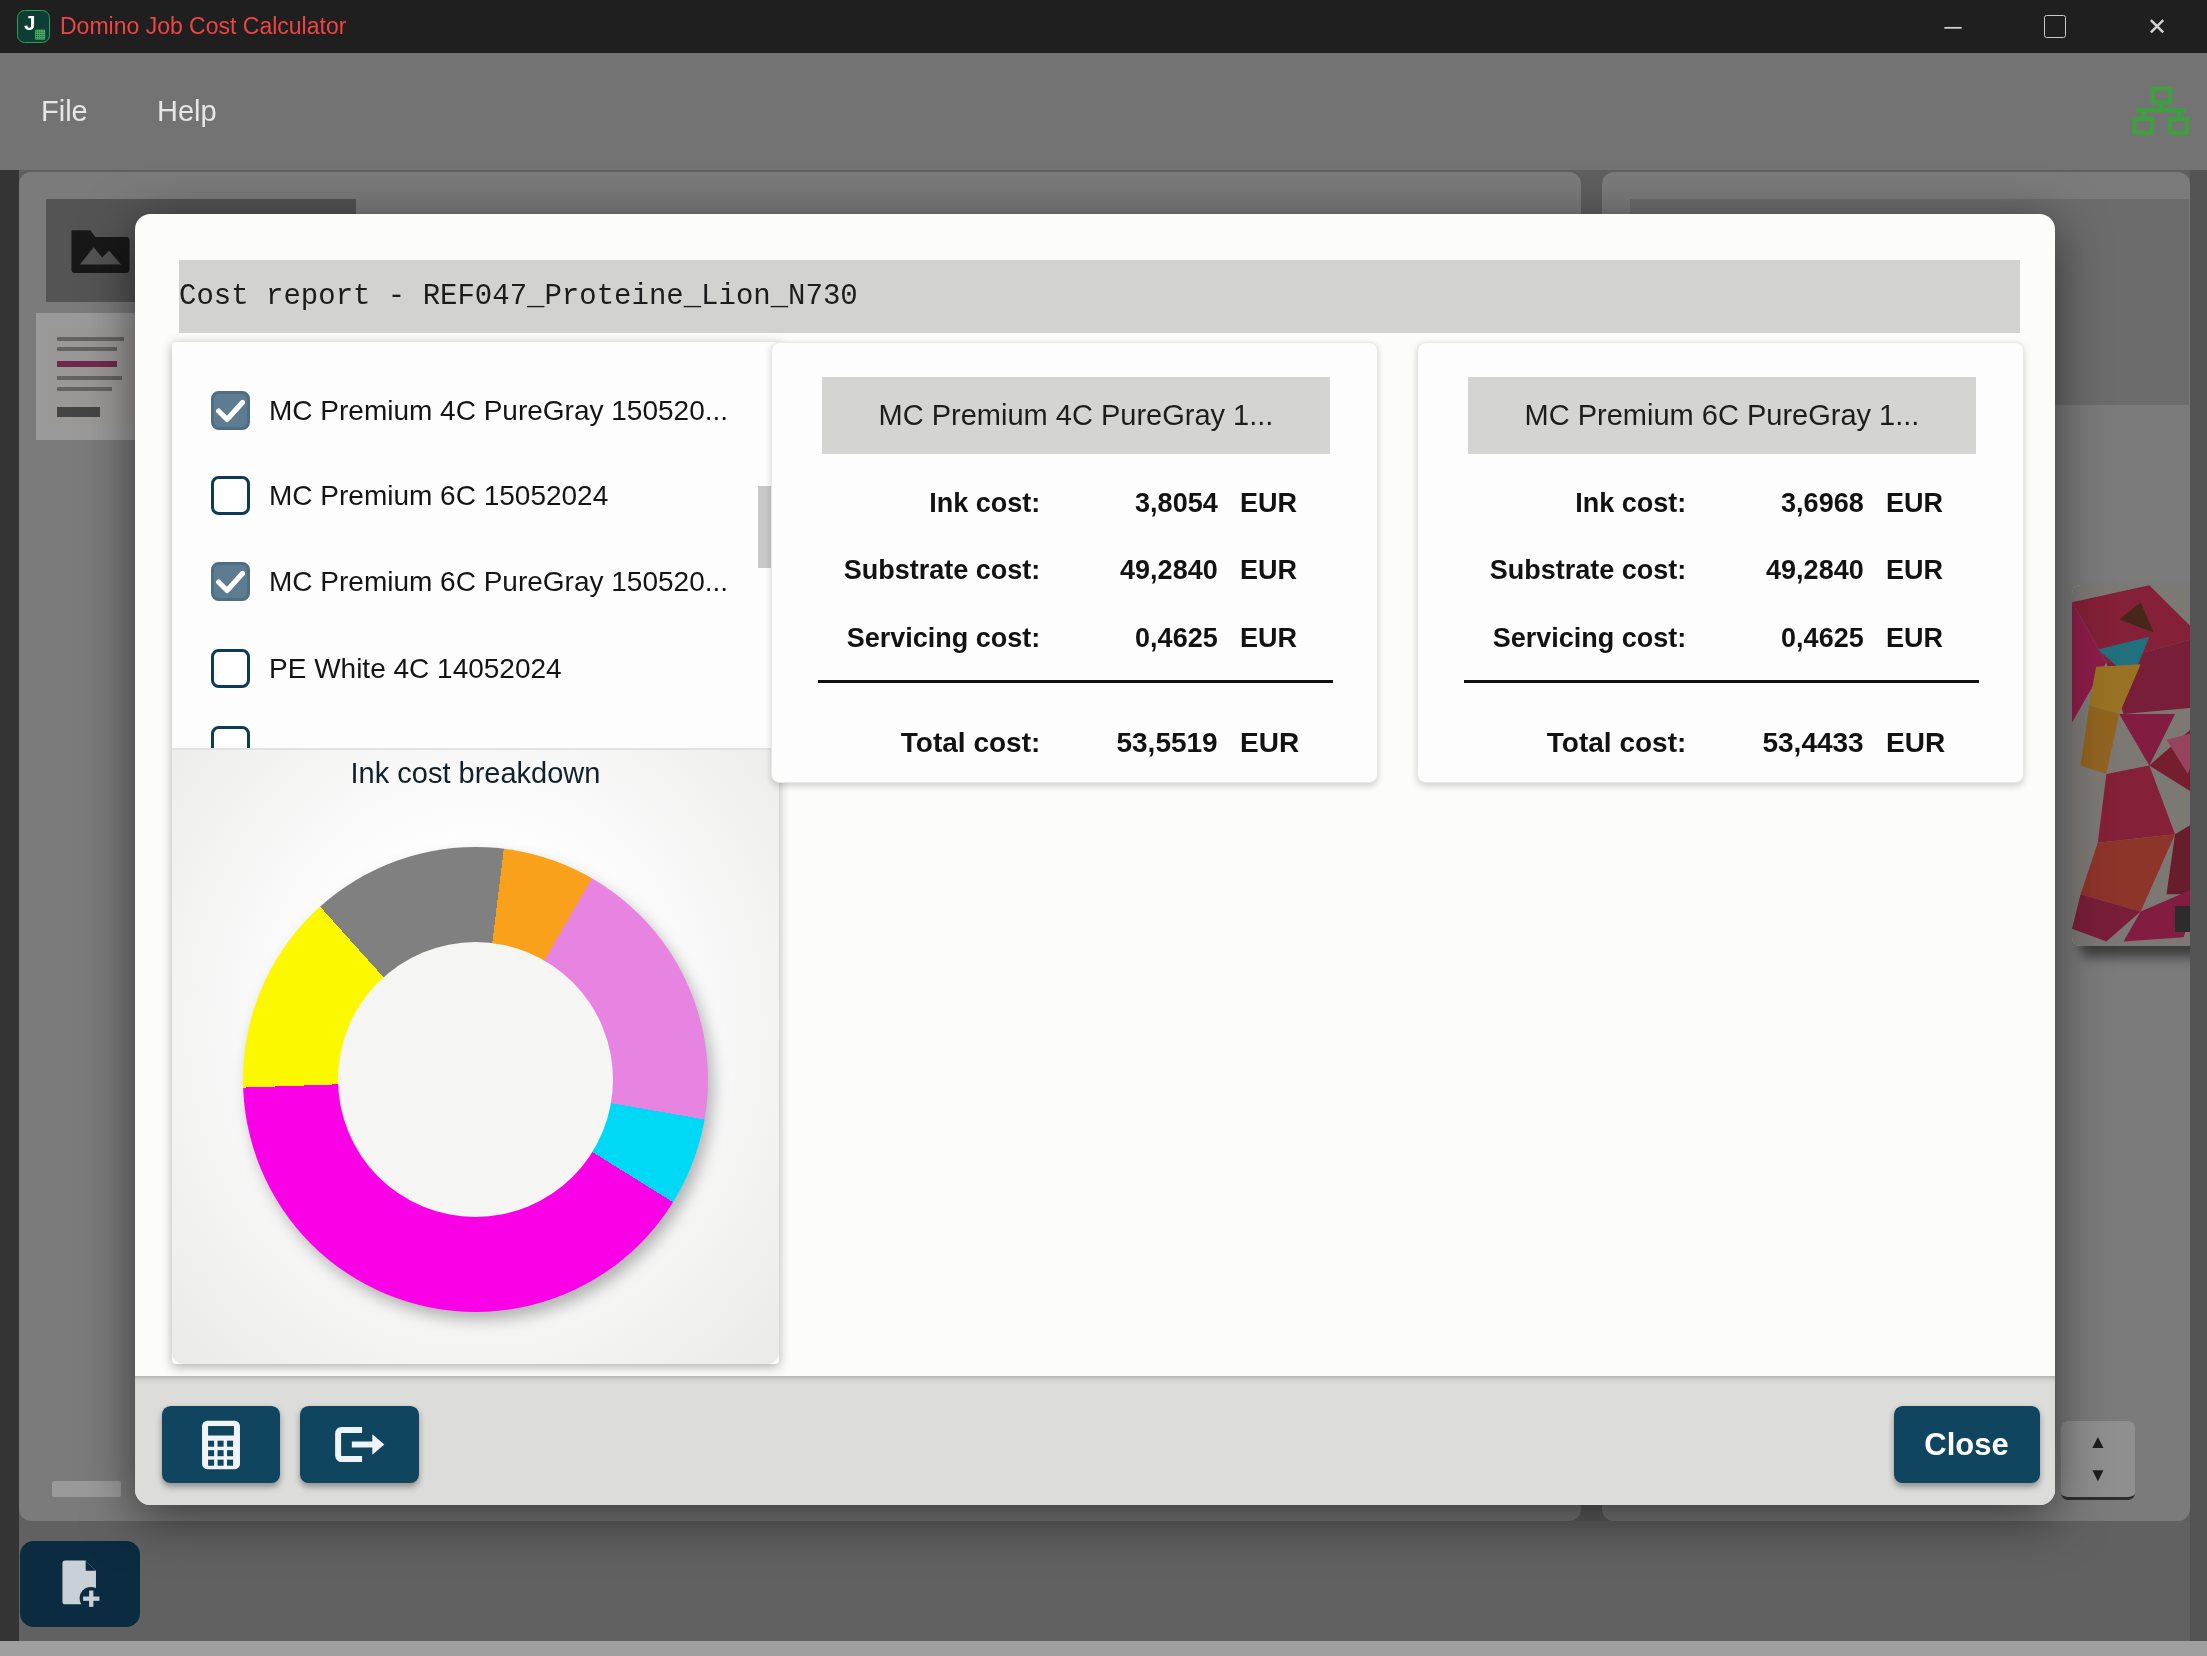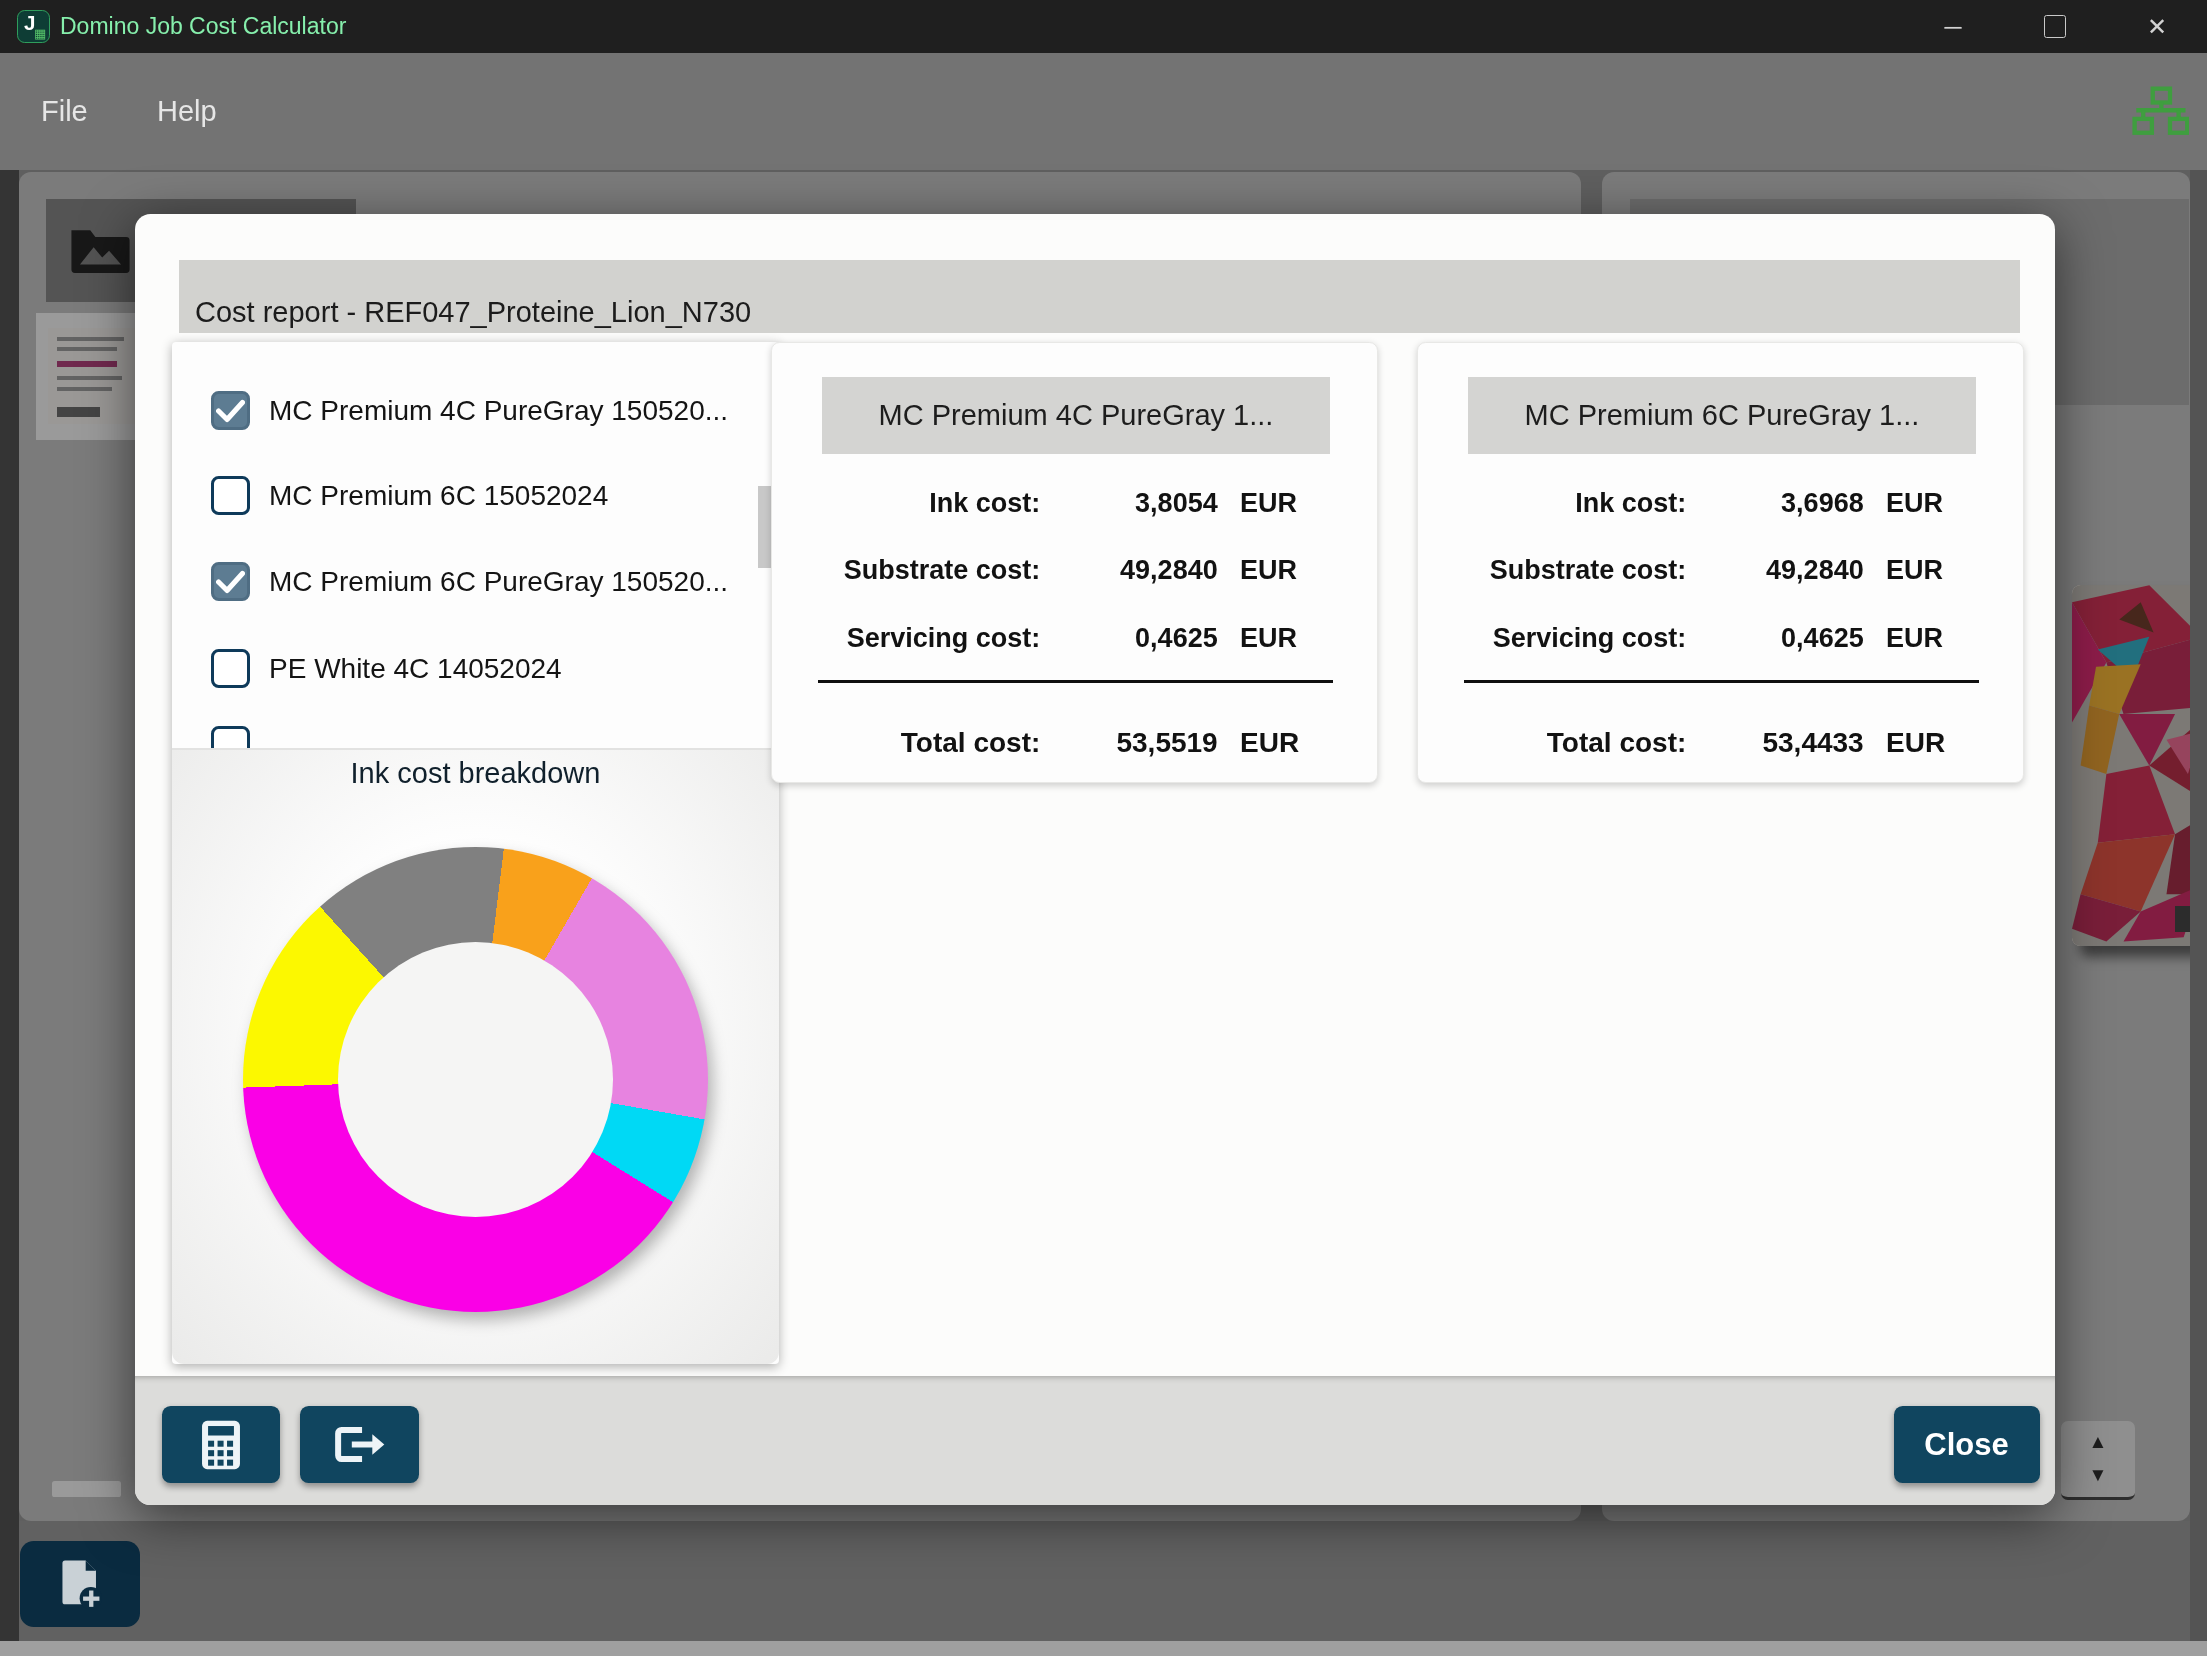--- a/index.html
+++ b/index.html
@@ -6,21 +6,21 @@
   body{width:2208px;height:1656px;position:relative;overflow:hidden;
        font-family:"Liberation Sans", sans-serif; -webkit-font-smoothing:antialiased;}
   .abs{position:absolute;}
 
   
   .titlebar{left:0;top:0;width:2208px;height:53px;background:#1f1f1f;}
   .appicon{left:17px;top:9.5px;width:33px;height:33px;border-radius:7.7px;background:#0e3d35;
            border:1.7px solid #2f9e5c;box-sizing:border-box;}
   .appicon .j{position:absolute;left:6px;top:0.9px;color:#fff;font-size:20.6px;font-weight:bold;}
   .appicon .calc{position:absolute;right:2.6px;bottom:1.7px;font-size:13px;color:#57c46a;line-height:1;}
-  .wintitle{left:60px;top:0;height:53px;line-height:53px;color:#86efac;font-size:23px;}
+  .wintitle{left:60px;top:0;height:53px;line-height:53px;color:#ef4444;font-size:23px;}
   .winctrls{right:0;top:0;height:53px;display:flex;}
   .winbtn{width:102px;height:53px;display:flex;align-items:center;justify-content:center;
           color:#d2d2d2;font-size:24px;}
   .maxglyph{width:20.6px;height:20.6px;border:1.7px solid #c9c9c9;border-radius:2.6px;}
 
   
   .menubar{left:0;top:53px;width:2208px;height:117px;background:#737373;}
   .menuitem{top:0;height:117px;line-height:117px;color:#e6e6e6;font-size:29px;}
   .netsvg{right:19px;top:33px;}
 
@@ -48,21 +48,21 @@
            border-bottom:3.4px solid #2e2e2e;box-sizing:border-box;display:flex;flex-direction:column;
            align-items:center;justify-content:space-evenly;color:#1d1d1d;font-size:19px;}
   .newdoc{left:20px;top:1371px;width:120px;height:86px;background:#0a2b40;border-radius:13.8px;
           display:flex;align-items:center;justify-content:center;}
   .hscroll{left:52px;top:1311px;width:69px;height:15.5px;background:#9a9a9a;border-radius:2.6px;}
 
   
   .dialog{left:135px;top:214px;width:1920px;height:1291px;background:#fcfcfb;border-radius:15.5px;
           box-shadow:0 12px 52px rgba(0,0,0,.55);z-index:10;}
   .dlg-header{left:44px;top:46px;width:1841px;height:73px;background:#d2d2cf;}
-  .dlg-title{margin:16px;line-height:73px;font-size:29px;color:#1c1c1c;font-weight:400;}
+  .dlg-title{margin:0;line-height:73px;font-size:29px;color:#1c1c1c;font-weight:400;font-family:Liberation Mono, monospace;}
 
   .card{background:#fdfdfd;border-radius:4px;}
   .leftcard{left:37px;top:128px;width:607px;height:1022px;box-shadow:0 2.6px 10.3px rgba(0,0,0,.30);}
   .list{left:0;top:0;width:607px;height:406px;overflow:hidden;}
   .cbrow{position:absolute;left:0;width:607px;height:67px;display:flex;align-items:center;}
   .cb{width:39px;height:39px;margin-left:39px;border:3.4px solid #0e3a5a;border-radius:7.7px;
       box-sizing:border-box;background:#fff;display:flex;align-items:center;justify-content:center;}
   .cb svg{display:none;}
   .cb.checked{background:#5d7c92;border-color:#4f6d83;}
   .cb.checked svg{display:block;}

